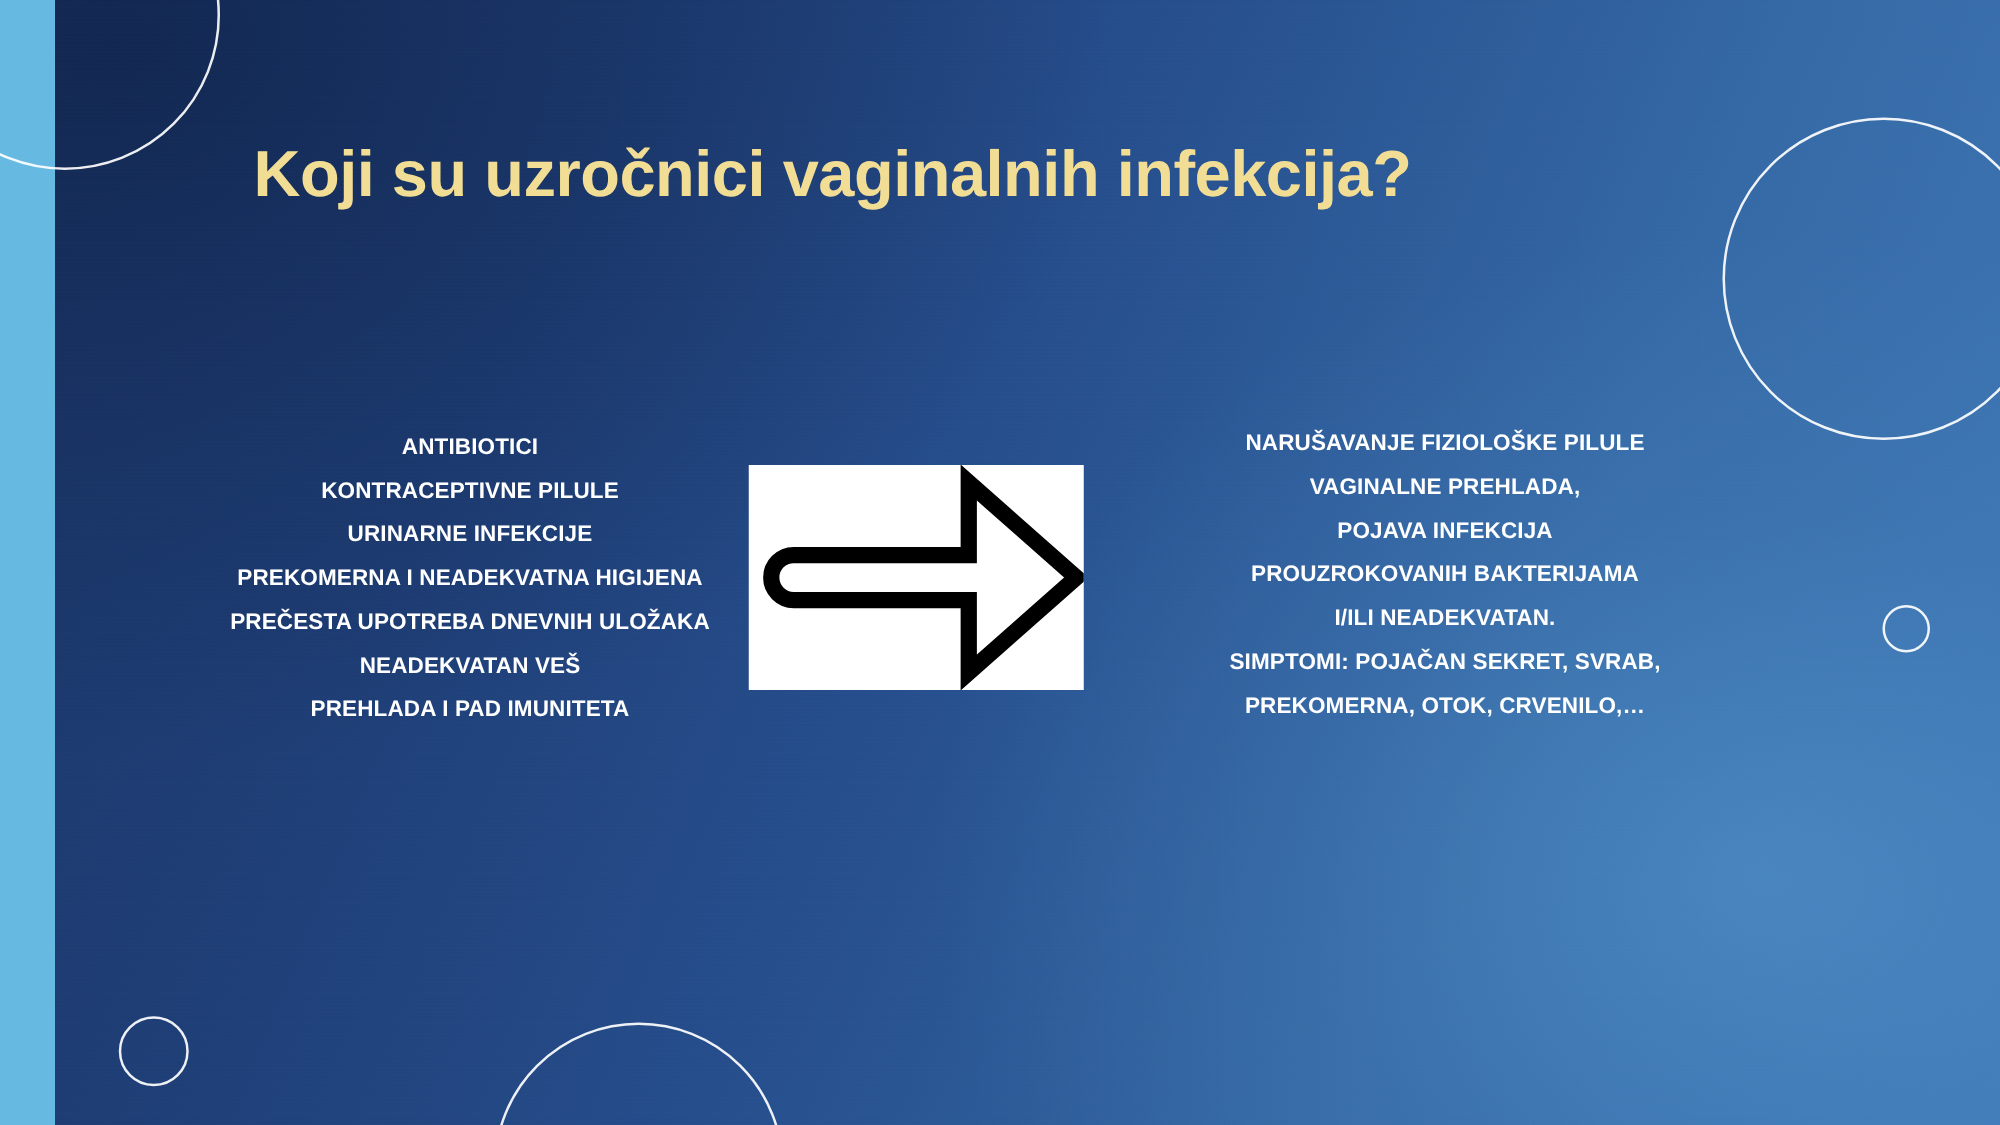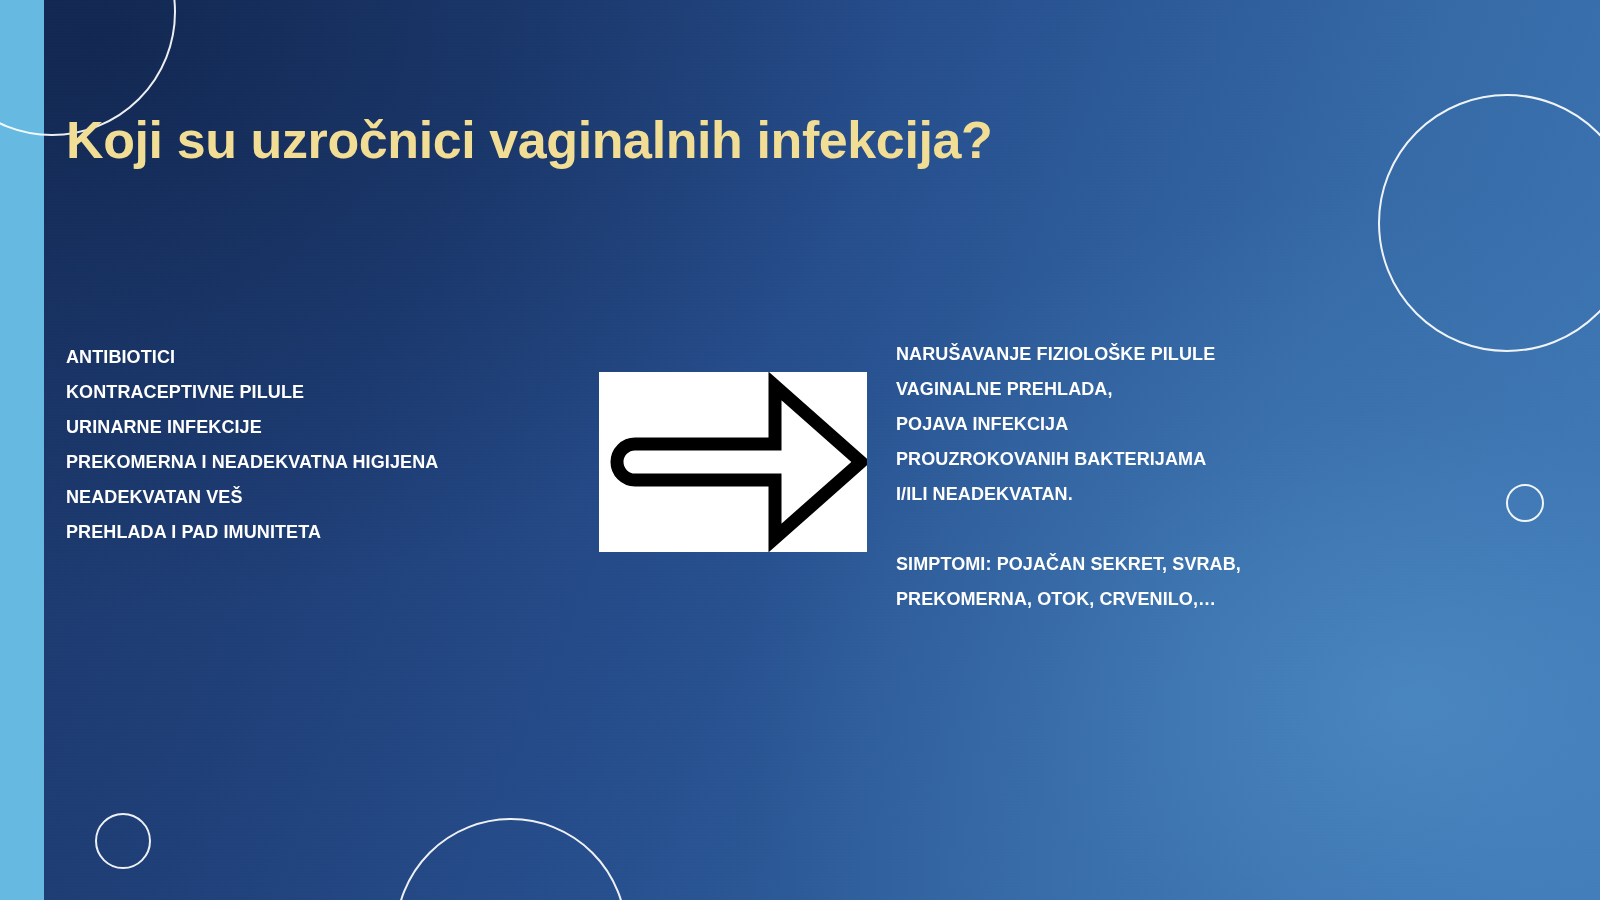--- a/index.html
+++ b/index.html
@@ -9,20 +9,21 @@
     background: #101010;
   }
   .slide {
     position: relative;
     width: 1600px;
     height: 900px;
     overflow: hidden;
     font-family: "Liberation Sans", sans-serif;
     
     background-color: #14532d;
+    text-align: center;
   }
 
   
   .bg-layer {
     position: absolute;
     inset: 0;
     pointer-events: none;
   }
   .bg-diag {
     background: linear-gradient(112deg,
@@ -128,21 +129,21 @@
     top: 340px;
     width: 620px;
   }
   .block-right {
     left: 896px;
     top: 337px;
     width: 520px;
   }
   .body-block .line { display: block; white-space: nowrap; }
   .body-block .para { display: block; }
-  .body-block .para + .para { margin-top: 35px; }
+  .body-block .para + .para { }
 
   
   .arrow-frame {
     position: absolute;
     left: 599px;
     top: 372px;
     width: 268px;
     height: 180px;
     background: #ffffff;
   }
@@ -166,20 +167,21 @@
   <div class="deco-circle circle-bottomleft-small"></div>
   <div class="deco-circle circle-bottom-big"></div>
 
   <div class="title">Koji su uzročnici vaginalnih infekcija?</div>
 
   <div class="body-block block-left">
     <span class="line">ANTIBIOTICI</span>
     <span class="line">KONTRACEPTIVNE PILULE</span>
     <span class="line">URINARNE INFEKCIJE</span>
     <span class="line">PREKOMERNA I NEADEKVATNA HIGIJENA</span>
+    <span class="line">PREČESTA UPOTREBA DNEVNIH ULOŽAKA</span>
     <span class="line">NEADEKVATAN VEŠ</span>
     <span class="line">PREHLADA I PAD IMUNITETA</span>
   </div>
 
   <div class="arrow-frame">
     <svg viewBox="0 0 268 180" xmlns="http://www.w3.org/2000/svg">
       <path d="M 36 72
                L 176 72
                L 176 14
                L 262 90

